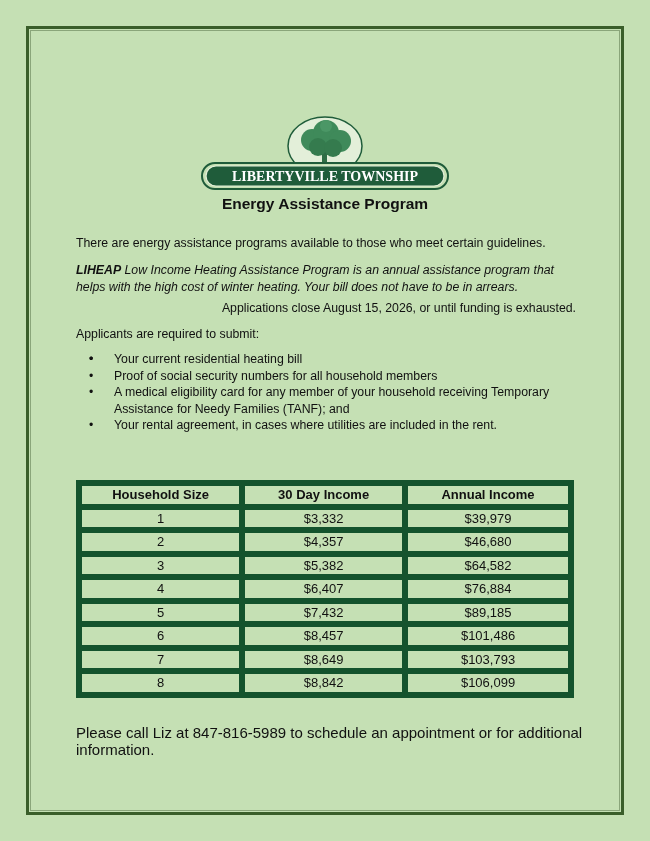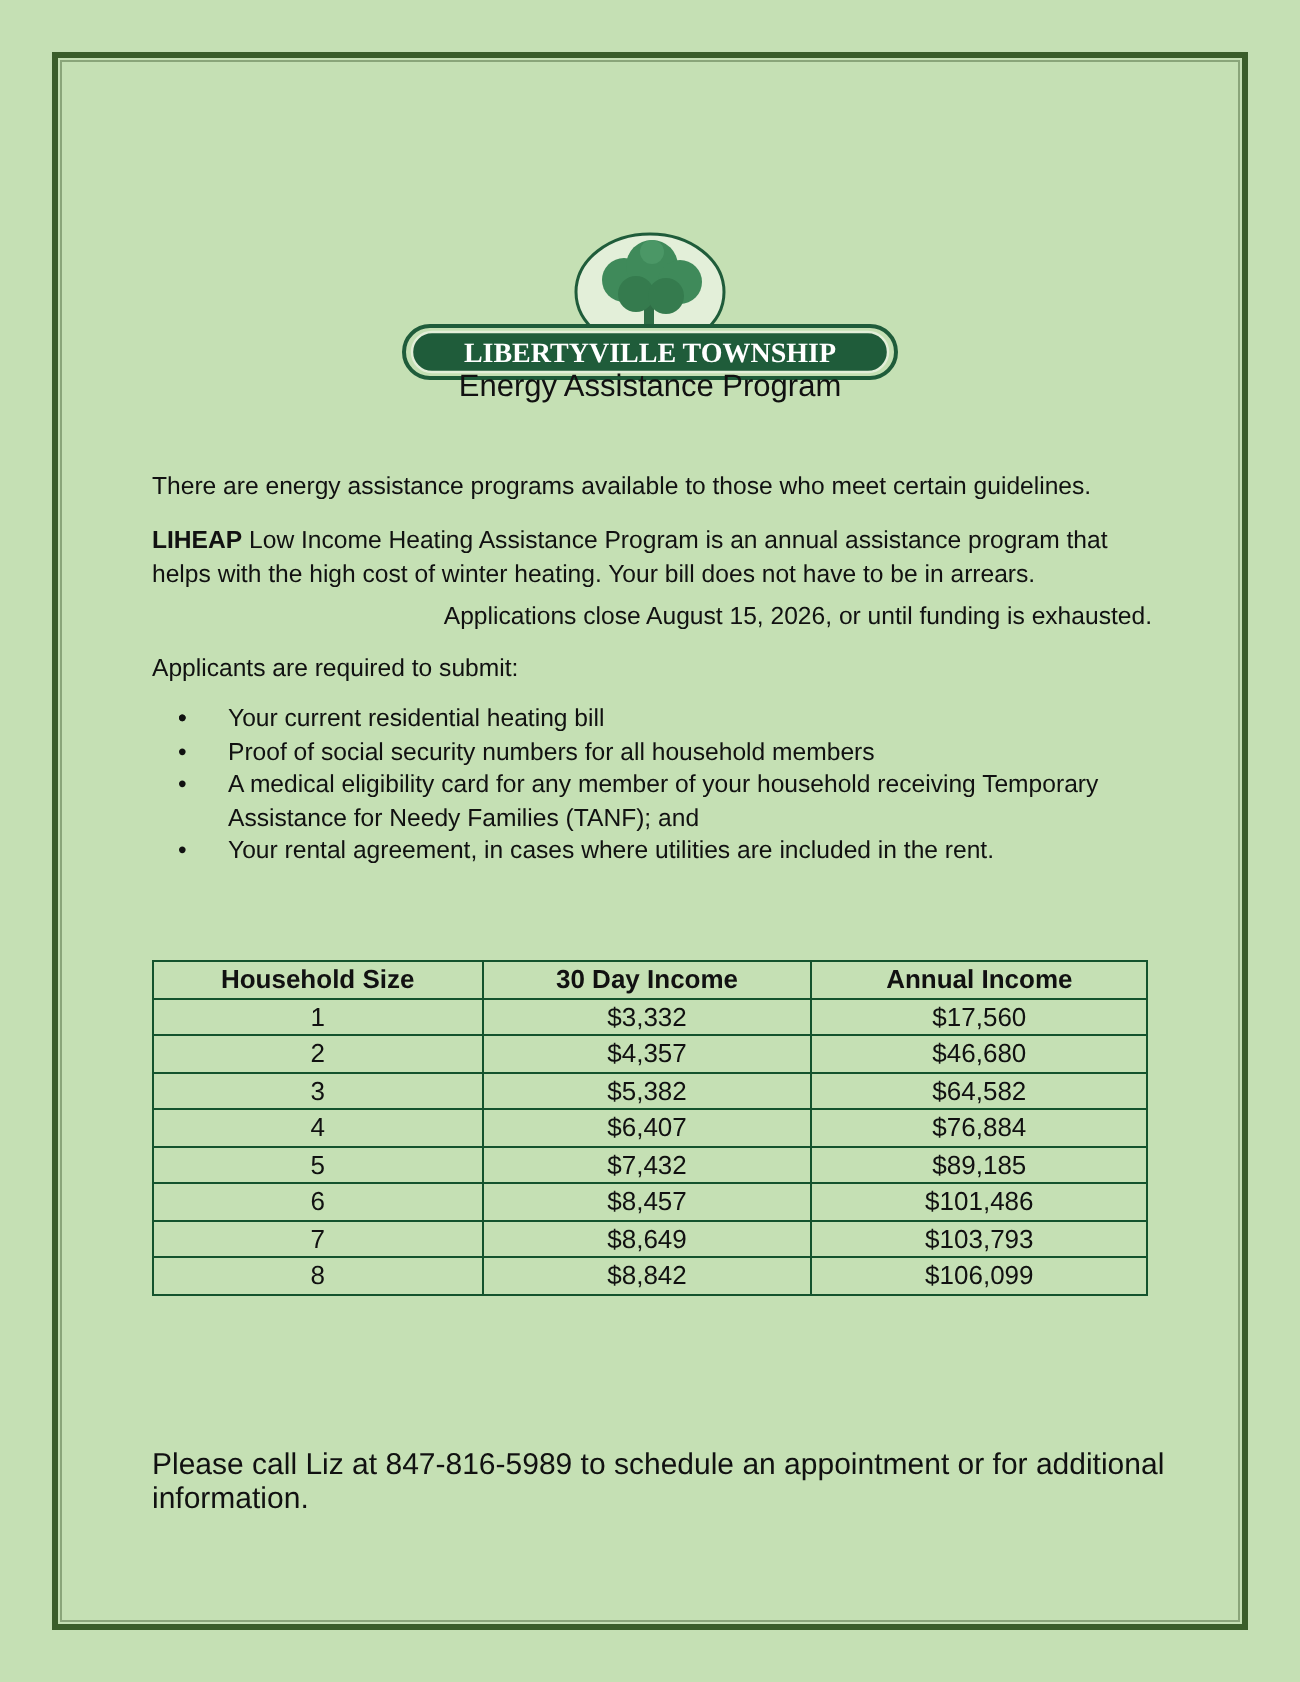--- a/index.html
+++ b/index.html
@@ -23,23 +23,23 @@
       width: 588px; height: 779px;
       border: 1px solid #8aa57a;
     }
     .logo {
       position: absolute;
       left: 200px; top: 116px;
       width: 250px; height: 76px;
     }
     .title {
       position: absolute;
-      left: 0; width: 650px; top: 185px;
+      left: 0; width: 650px; top: 195px;
       text-align: center;
-      font-weight: normal;
+      font-weight: bold;
       font-size: 15.5px;
     }
     .para {
       position: absolute;
       left: 76px; width: 500px;
       font-size: 12.3px;
       line-height: 17px;
     }
     .bullets {
       position: absolute;
@@ -52,21 +52,21 @@
       position: absolute; left: 13px; top: 0;
     }
     table.income {
       position: absolute;
       left: 76px; top: 480px;
       width: 498px;
       border-collapse: collapse;
       font-size: 13px;
     }
     table.income th, table.income td {
-      border: 1px solid #14532d;
+      border: 6px solid #14532d;
       text-align: center;
       height: 17.5px;
       padding: 0;
       line-height: 17px;
     }
     table.income th { font-weight: bold; }
     table.income col.c1 { width: 165px; }
     table.income col.c2 { width: 165px; }
     table.income col.c3 { width: 168px; }
     .footer {
@@ -94,21 +94,21 @@
   </g>
   <rect x="2" y="47" width="246" height="26" rx="13" ry="13" fill="#c5e0b4" stroke="#1f5c3a" stroke-width="2"></rect>
   <rect x="6" y="50" width="238" height="20" rx="10" ry="10" fill="#1f5c3a" stroke="#e3efd9" stroke-width="1.2"></rect>
   <text x="125" y="65" text-anchor="middle" font-family="'Liberation Serif', serif" font-weight="bold" font-size="14" fill="#ffffff">LIBERTYVILLE TOWNSHIP</text>
 </svg>
 
 <div class="title">Energy Assistance Program</div>
 
 <div class="para" style="top:235px;">There are energy assistance programs available to those who meet certain guidelines.</div>
 
-<div class="para" style="top:262px;">
+<div class="para" style="top:262px;font-style:italic;">
   <b>LIHEAP</b><span> Low Income Heating Assistance Program is an annual assistance program that helps with the high cost of winter heating. Your bill does not have to be in arrears.</span>
 </div>
 
 <div class="para" style="top:300px;text-align:right;">Applications close August 15, 2026, or until funding is exhausted.</div>
 
 <div class="para" style="top:326px;">Applicants are required to submit:</div>
 
 <ul class="bullets">
   <li><span class="dot">•</span></li>
   <li><span class="dot">•</span><span>Your current residential heating bill</span></li>
@@ -127,21 +127,21 @@
     <tr>
       <th>Household Size</th>
       <th>30 Day Income</th>
       <th>Annual Income</th>
     </tr>
   </thead>
   <tbody>
     <tr>
         <td>1</td>
         <td>$3,332</td>
-        <td>$17,560</td>
+        <td>$39,979</td>
       </tr>
     <tr>
         <td>2</td>
         <td>$4,357</td>
         <td>$46,680</td>
       </tr>
     <tr>
         <td>3</td>
         <td>$5,382</td>
         <td>$64,582</td>

